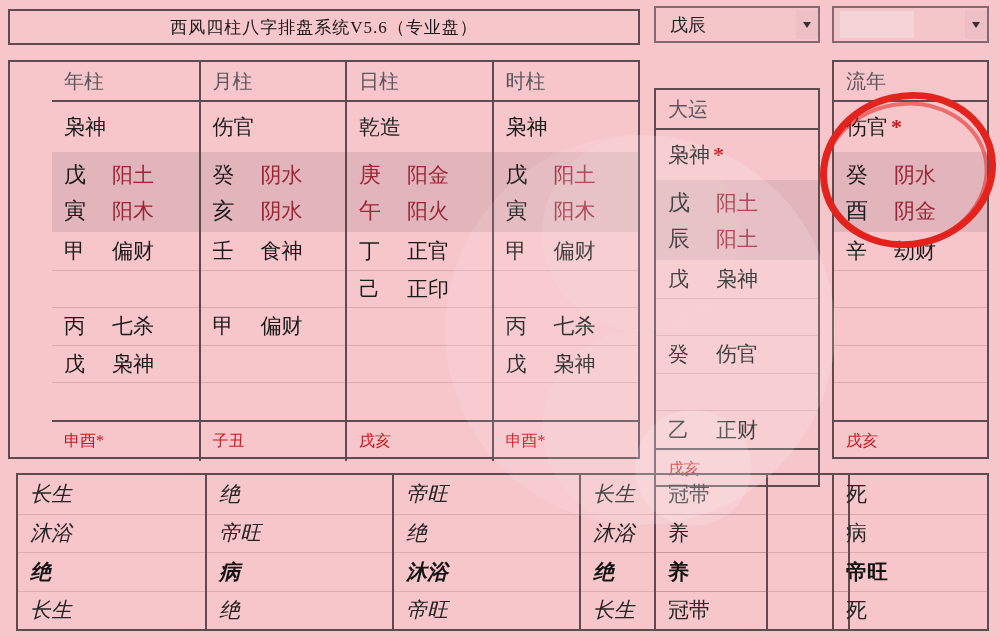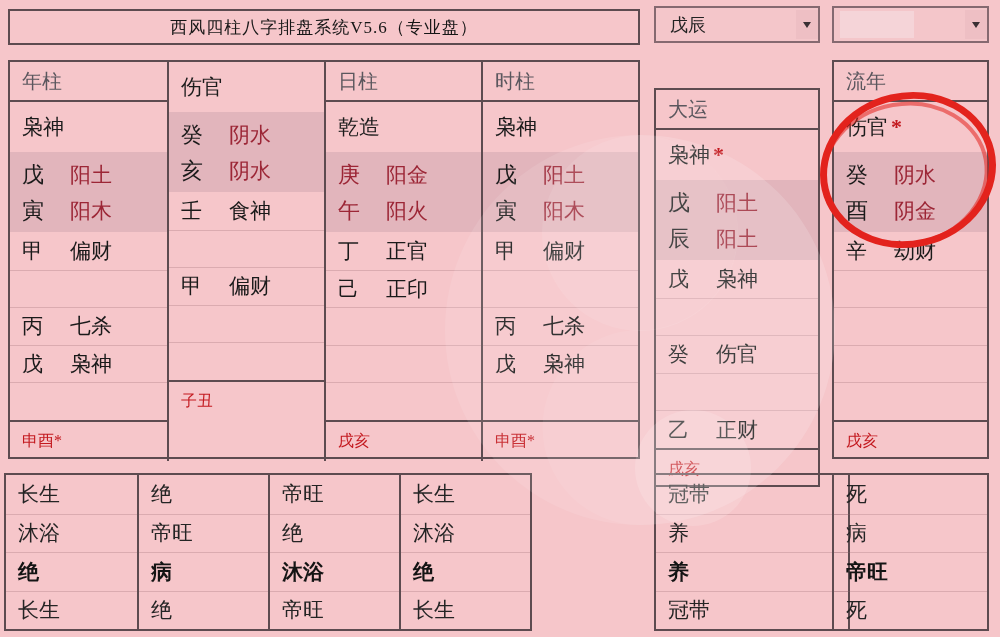--- a/index.html
+++ b/index.html
@@ -23,21 +23,21 @@
   }
   #dd1{left:654px;width:166px;}
   #dd2{left:832px;width:157px;}
   .dd .val{flex:1;padding-left:14px;font-size:18px;color:#222;position:relative;z-index:1;}
   .dd .arrow-btn{width:22px;height:90%;display:flex;align-items:center;justify-content:center;background:#eebfc4;}
   .tri{width:0;height:0;border-left:4px solid transparent;border-right:4px solid transparent;border-top:6px solid #3a3034;}
   .dd2-highlight{position:absolute;left:6px;top:3px;bottom:3px;width:74px;background:#f5d4d8;}
 
   
   .tablebox{top:60px;height:399px;border:2px solid #5d4b50;}
-  #main-table{left:8px;width:632px;display:grid;grid-template-columns:repeat(4,1fr);}
+  #main-table{left:8px;width:632px;display:grid;grid-template-columns:repeat(4,1fr);padding-left:42px;}
   #dayun-box{left:654px;width:166px;margin-top:28px;}
   #liunian-box{left:832px;width:157px;}
   .pcol{position:relative;height:100%;box-sizing:border-box;}
   .pcol + .pcol{border-left:2px solid #5d4b50;}
 
   .row-header{
     height:40px;box-sizing:border-box;border-bottom:2px solid #5d4b50;
     display:flex;align-items:center;padding-left:12px;
     font-size:20px;color:#5b575e;
   }
@@ -62,21 +62,21 @@
   .hrow .stem{width:48px;color:#1a1a1a;}
   .hrow .deity{color:#1a1a1a;}
   .row-kw{
     height:41px;box-sizing:border-box;border-top:2px solid #5d4b50;
     display:flex;align-items:center;padding-left:12px;
     font-size:16px;color:#c3191f;
   }
 
   
   .bottombox{top:473px;height:158px;border:2px solid #5d4b50;}
-  #main-bottom{left:4px;width:528px;display:grid;grid-template-columns:repeat(4,1fr);}
+  #main-bottom{left:16px;width:752px;display:grid;grid-template-columns:repeat(4,1fr);font-style:italic;}
   #dayun-bottom{left:654px;width:196px;}
   #liunian-bottom{left:832px;width:157px;}
   .bcol{display:grid;grid-template-rows:repeat(4,1fr);height:100%;box-sizing:border-box;}
   .bcol + .bcol{border-left:2px solid #5d4b50;}
   .brow{
     display:flex;align-items:center;padding-left:12px;
     font-size:21px;color:#242424;
     border-top:1px solid rgba(150,100,110,0.28);
   }
   .brow:first-child{border-top:none;}
@@ -148,20 +148,23 @@
           <span class="stem"></span>
           <span class="deity"></span>
         </div>
     </div>
     <div class="row-kw">
         <span>申酉*</span>
       </div>
   </div>
 
   <div class="pcol">
+    <div class="row-header">
+        <span>月柱</span>
+      </div>
     <div class="row-deity">
         <span>伤官</span>
         <span class="star"></span>
       </div>
     <div class="row-stems">
       <div class="sline">
           <span class="stem">癸</span>
           <span class="elem">阴水</span>
         </div>
       <div class="sline">

